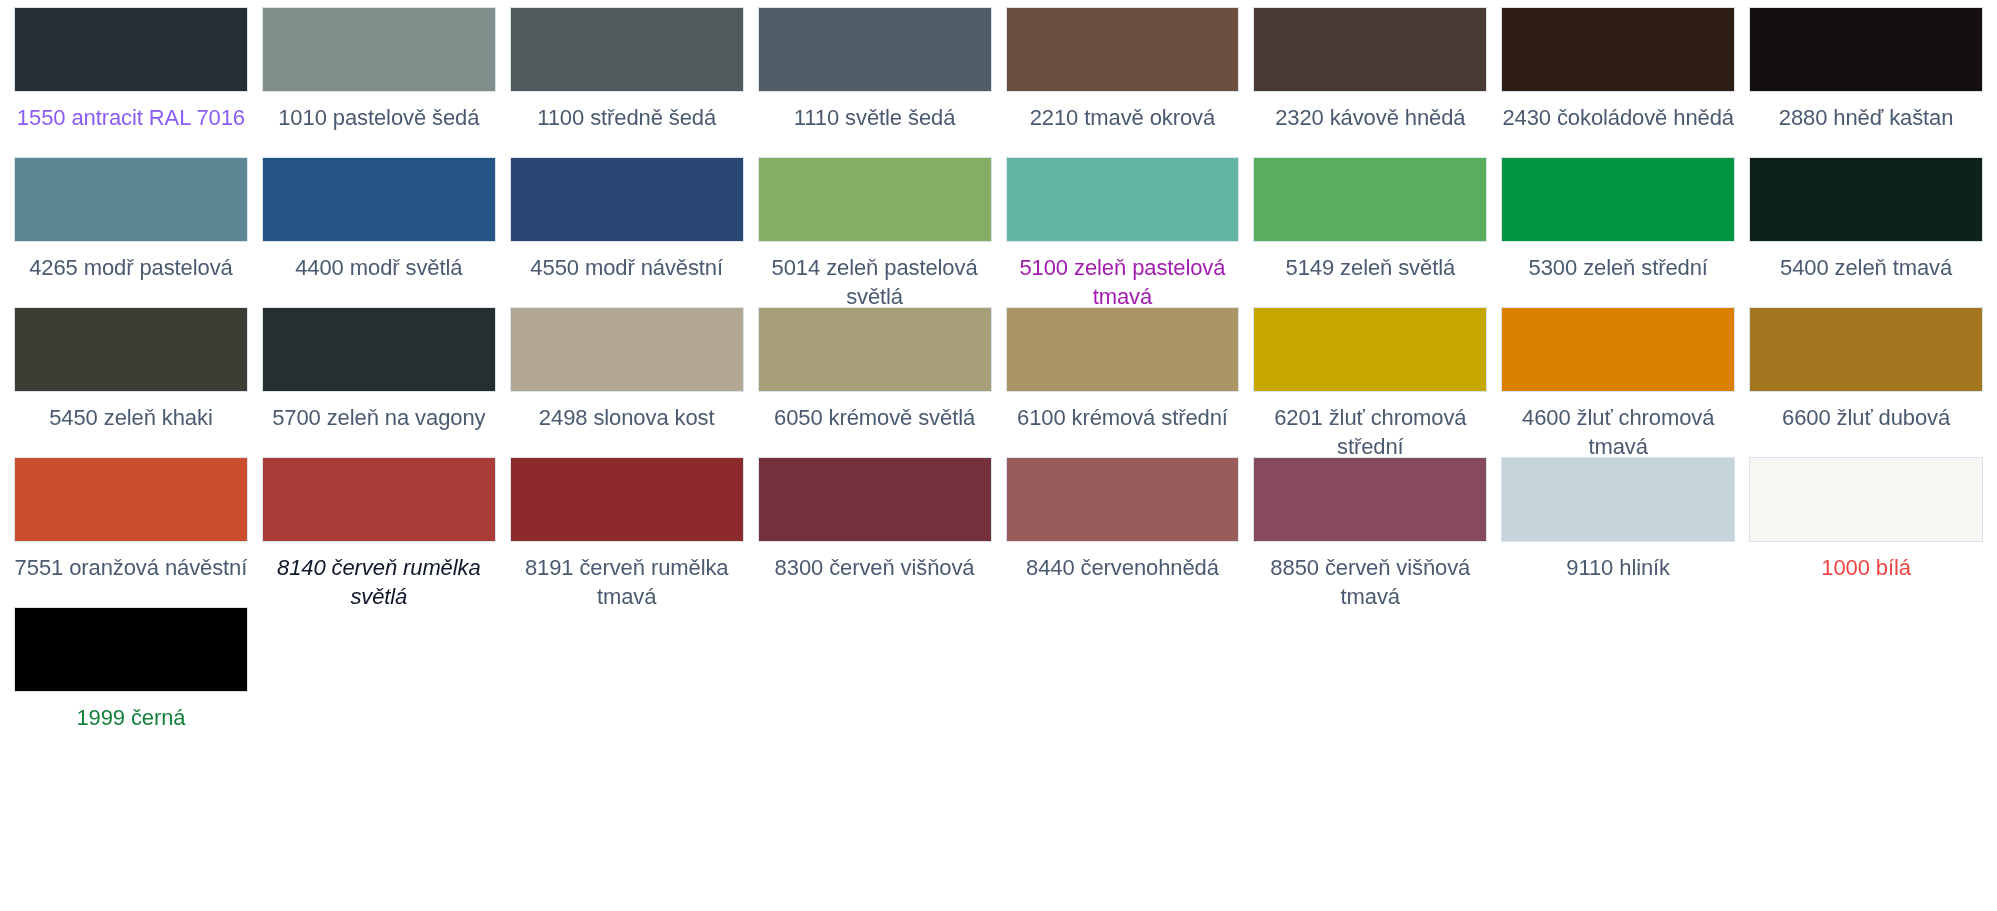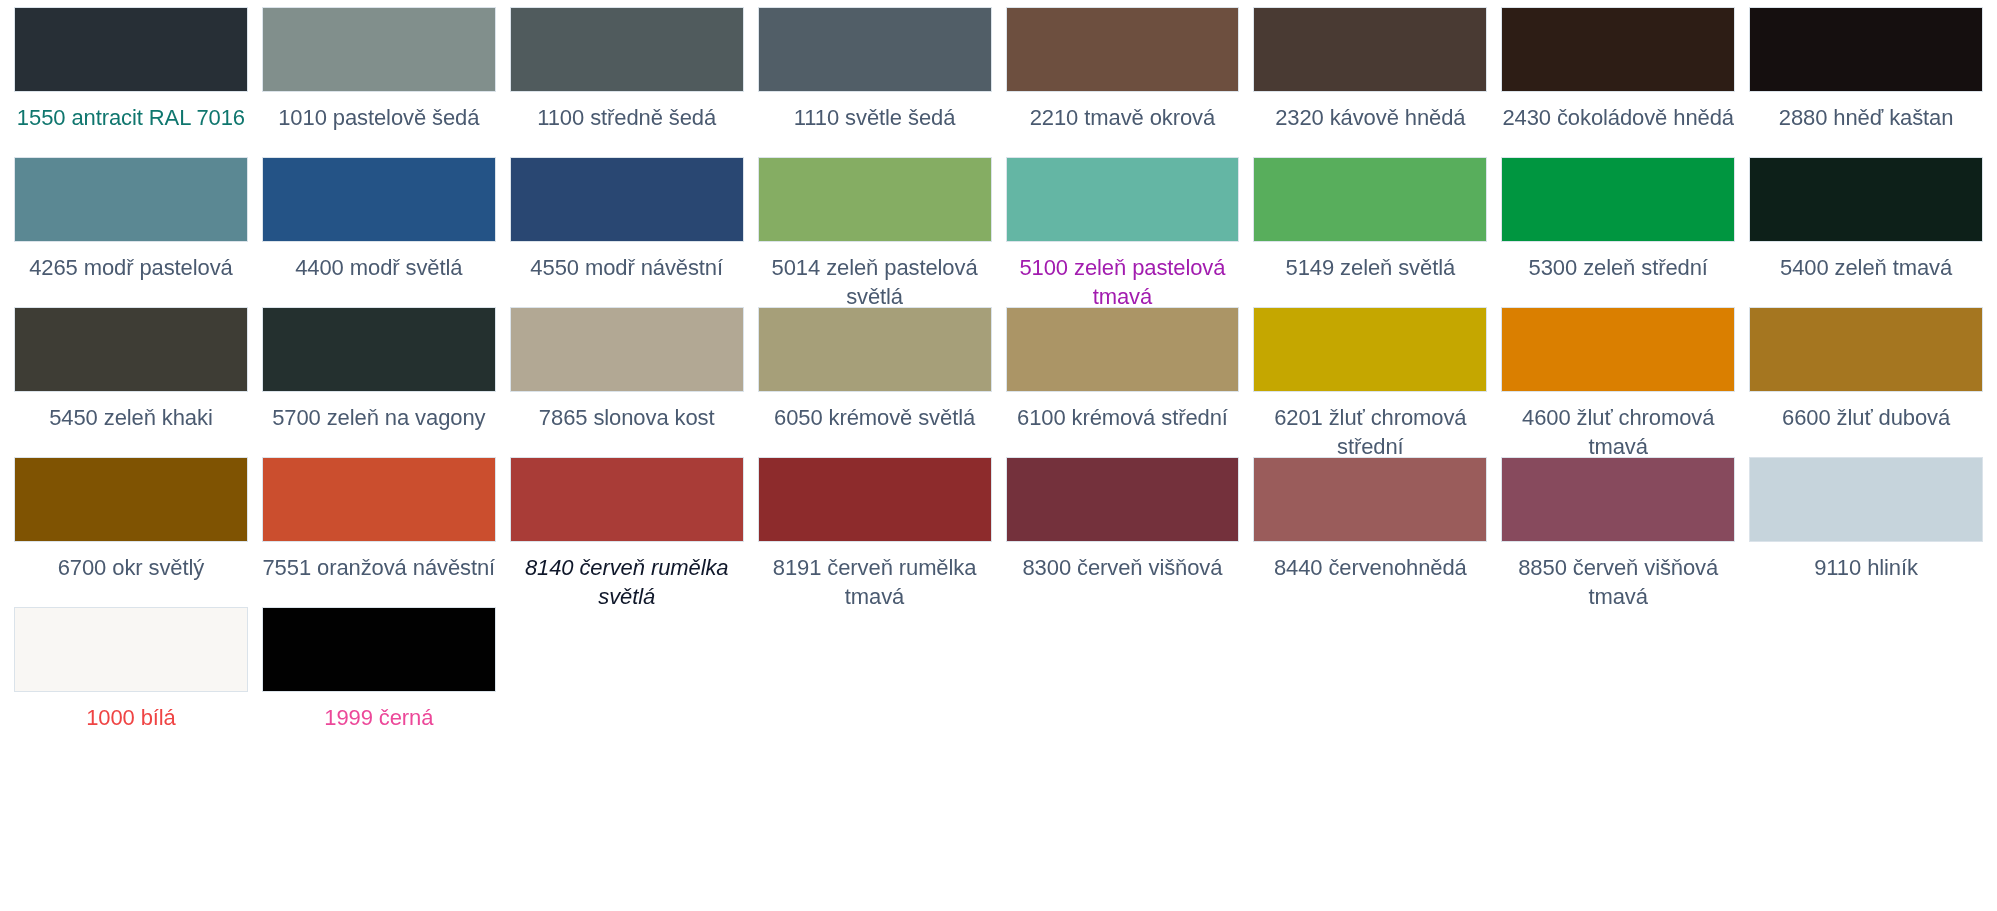--- a/index.html
+++ b/index.html
@@ -52,21 +52,21 @@
     letter-spacing: -0.1px;
     word-break: break-word;
   }
 </style>
 </head>
 <body style="background-color: rgb(255, 255, 255);">
 
 <main id="swatch-grid">
     <div class="swatch-cell">
       <div class="swatch-chip" style="background-color: rgb(39, 47, 54); border-color: rgb(219, 227, 234);"></div>
-      <div class="swatch-label" style="color: #0f766e;">1550 antracit RAL 7016</div>
+      <div class="swatch-label" style="color: #8b5cf6;">1550 antracit RAL 7016</div>
     </div>
     <div class="swatch-cell">
       <div class="swatch-chip" style="background-color: rgb(129, 143, 140); border-color: rgb(219, 227, 234);"></div>
       <div class="swatch-label" style="color: rgb(74, 90, 112);">1010 pastelově šedá</div>
     </div>
     <div class="swatch-cell">
       <div class="swatch-chip" style="background-color: rgb(80, 91, 93); border-color: rgb(219, 227, 234);"></div>
       <div class="swatch-label" style="color: rgb(74, 90, 112);">1100 středně šedá</div>
     </div>
     <div class="swatch-cell">
@@ -124,45 +124,41 @@
     <div class="swatch-cell">
       <div class="swatch-chip" style="background-color: rgb(62, 61, 53); border-color: rgb(219, 227, 234);"></div>
       <div class="swatch-label" style="color: rgb(74, 90, 112);">5450 zeleň khaki</div>
     </div>
     <div class="swatch-cell">
       <div class="swatch-chip" style="background-color: rgb(36, 48, 47); border-color: rgb(219, 227, 234);"></div>
       <div class="swatch-label" style="color: rgb(74, 90, 112);">5700 zeleň na vagony</div>
     </div>
     <div class="swatch-cell">
       <div class="swatch-chip" style="background-color: rgb(178, 168, 148); border-color: rgb(219, 227, 234);"></div>
-      <div class="swatch-label" style="color: rgb(74, 90, 112);">7865 slonova kost</div>
+      <div class="swatch-label" style="color: rgb(74, 90, 112);">2498 slonova kost</div>
     </div>
     <div class="swatch-cell">
       <div class="swatch-chip" style="background-color: rgb(166, 159, 121); border-color: rgb(219, 227, 234);"></div>
       <div class="swatch-label" style="color: rgb(74, 90, 112);">6050 krémově světlá</div>
     </div>
     <div class="swatch-cell">
       <div class="swatch-chip" style="background-color: rgb(171, 149, 102); border-color: rgb(219, 227, 234);"></div>
       <div class="swatch-label" style="color: rgb(74, 90, 112);">6100 krémová střední</div>
     </div>
     <div class="swatch-cell">
       <div class="swatch-chip" style="background-color: rgb(197, 167, 0); border-color: rgb(219, 227, 234);"></div>
       <div class="swatch-label" style="color: rgb(74, 90, 112);">6201 žluť chromová střední</div>
     </div>
     <div class="swatch-cell">
       <div class="swatch-chip" style="background-color: rgb(218, 127, 0); border-color: rgb(219, 227, 234);"></div>
       <div class="swatch-label" style="color: rgb(74, 90, 112);">4600 žluť chromová tmavá</div>
     </div>
     <div class="swatch-cell">
       <div class="swatch-chip" style="background-color: rgb(165, 118, 32); border-color: rgb(219, 227, 234);"></div>
       <div class="swatch-label" style="color: rgb(74, 90, 112);">6600 žluť dubová</div>
-    </div>
-    <div class="swatch-cell">
-      <div class="swatch-chip" style="background-color: rgb(127, 83, 2); border-color: rgb(219, 227, 234);"></div>
-      <div class="swatch-label" style="color: rgb(74, 90, 112);">6700 okr světlý</div>
     </div>
     <div class="swatch-cell">
       <div class="swatch-chip" style="background-color: rgb(203, 78, 46); border-color: rgb(219, 227, 234);"></div>
       <div class="swatch-label" style="color: rgb(74, 90, 112);">7551 oranžová návěstní</div>
     </div>
     <div class="swatch-cell">
       <div class="swatch-chip" style="background-color: rgb(169, 60, 55); border-color: rgb(219, 227, 234);"></div>
       <div class="swatch-label" style="color: #0f172a; font-style: italic;">8140 červeň rumělka světlá</div>
     </div>
     <div class="swatch-cell">
@@ -184,15 +180,15 @@
     <div class="swatch-cell">
       <div class="swatch-chip" style="background-color: rgb(198, 212, 220); border-color: rgb(219, 227, 234);"></div>
       <div class="swatch-label" style="color: rgb(74, 90, 112);">9110 hliník</div>
     </div>
     <div class="swatch-cell">
       <div class="swatch-chip" style="background-color: rgb(249, 247, 244); border-color: rgb(219, 227, 234);"></div>
       <div class="swatch-label" style="color: #ef4444;">1000 bílá</div>
     </div>
     <div class="swatch-cell">
       <div class="swatch-chip" style="background-color: rgb(1, 1, 1); border-color: rgb(219, 227, 234);"></div>
-      <div class="swatch-label" style="color: #ec4899;">1999 černá</div>
+      <div class="swatch-label" style="color: #15803d;">1999 černá</div>
     </div>
   </main>
 
 </body></html>

